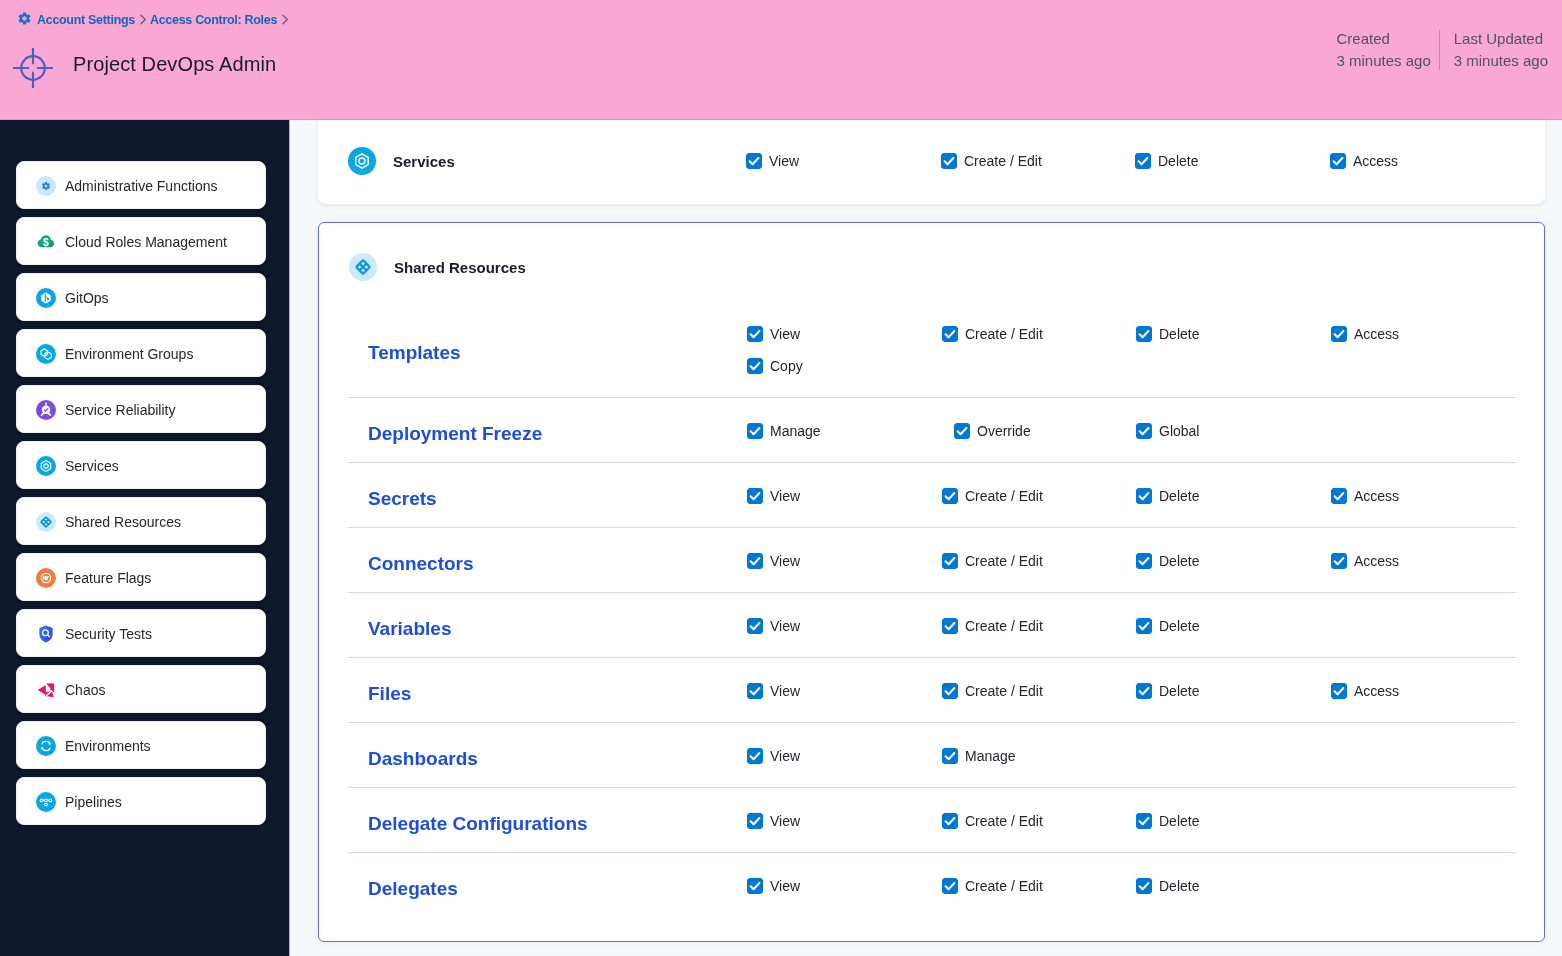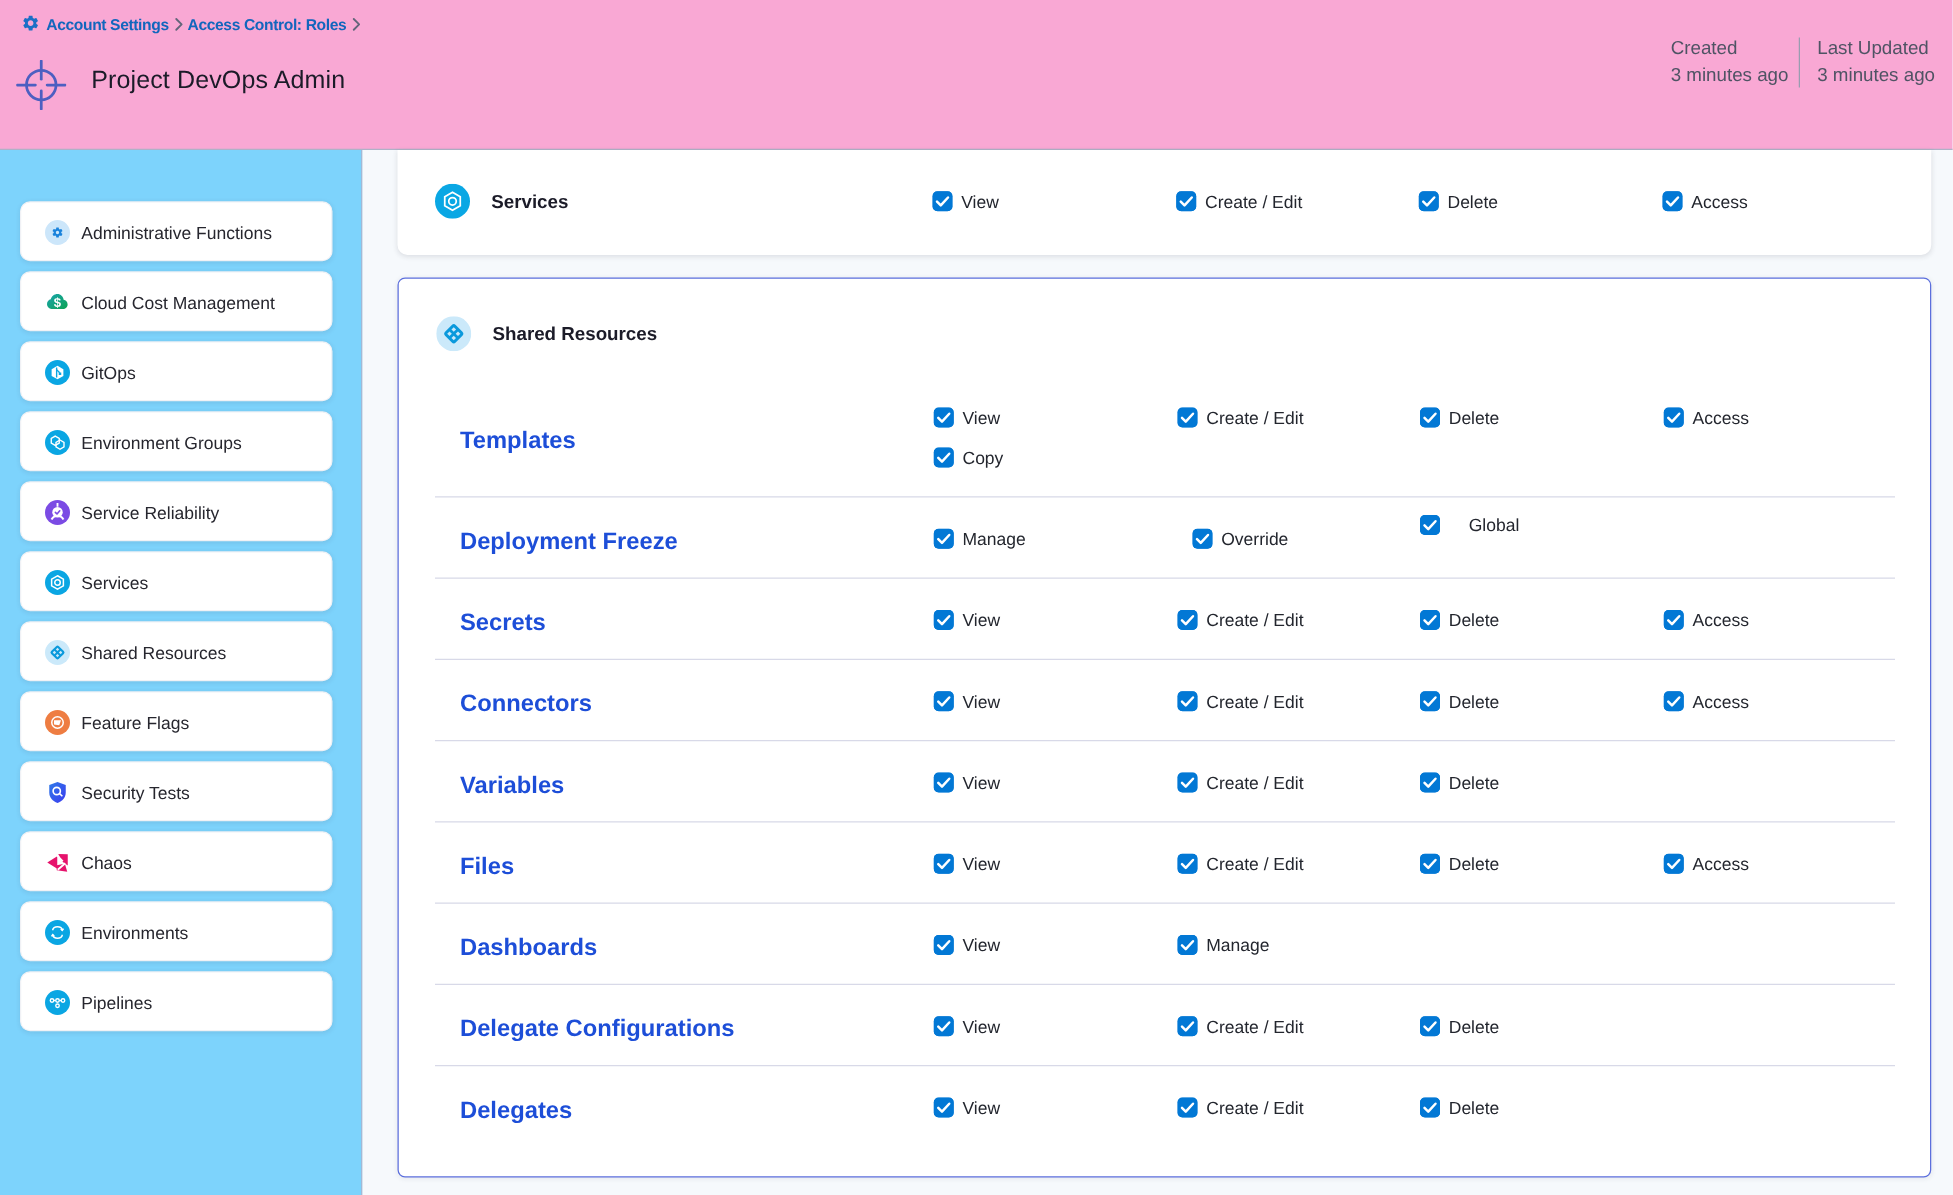--- a/index.html
+++ b/index.html
@@ -6,21 +6,21 @@
 html,body { width:1562px; height:956px; overflow:hidden; font-family:"Liberation Sans",sans-serif; background:#f6f9fc; }
 .header { position:absolute; left:0; top:0; width:1562px; height:120px; background:#f9a8d4; border-bottom:1px solid #b0b1c7; }
 .crumbs { position:absolute; left:17px; top:12px; height:15px; display:flex; align-items:center; font-size:12.5px; color:#1266bd; }
 .crumbs .sep { margin:0 3px 0 4px; display:inline-flex; }
 .crumbs a { color:#1266bd; text-decoration:none; font-weight:600; letter-spacing:-0.3px; }
 .titlerow { position:absolute; left:13px; top:48px; display:flex; align-items:center; }
 .titletxt { margin-left:20px; font-size:20px; font-weight:500; color:#1b1b28; letter-spacing:0.1px; position:relative; top:-4px; }
 .meta { position:absolute; top:28px; right:14px; display:flex; font-size:15px; color:#4f5364; }
 .meta .col { line-height:22px; }
 .meta .div { width:1px; background:#9a9cb0; margin:2px 14px 2px 8px; }
-.sidebar { position:absolute; left:0; top:120px; width:290px; height:836px; background:#7dd3fc; border-right:1px solid #b0b1c7; }
+.sidebar { position:absolute; left:0; top:120px; width:290px; height:836px; background:#0f172a; border-right:1px solid #b0b1c7; }
 .scard { position:absolute; left:16px; width:250px; height:48px; background:#fff; border-radius:8px; border:1px solid #f0f1f5; box-shadow:0 1px 4px rgba(40,41,61,0.10); display:flex; align-items:center; cursor:pointer; }
 .scard .ic { position:absolute; left:19px; top:14px; width:20px; height:20px; }
 .scard .lbl { position:absolute; left:48px; top:0; line-height:48px; font-size:14px; color:#26262e; }
 .content { position:absolute; left:290px; top:120px; width:1272px; height:836px; background:#f6f9fc; }
 .svc-card { position:absolute; left:318px; top:120px; width:1227px; height:84px; background:#fff; border-radius:0 0 8px 8px; box-shadow:0 1px 4px rgba(40,41,61,0.12); }
 .shared-card { position:absolute; left:318px; top:222px; width:1227px; height:720px; background:#fff; border:1px solid #5c6fdd; border-radius:6px; box-shadow:0 1px 4px rgba(40,41,61,0.08); }
 .cardtitle { font-size:15px; font-weight:700; color:#1b1b28; }
 .bigic { position:absolute; width:28px; height:28px; }
 .cb { position:absolute; display:flex; align-items:center; }
 .cb .box { width:16px; height:16px; border-radius:4px; background:#0278d5; flex:0 0 16px; }
@@ -77,21 +77,21 @@
       <span class="ic"><svg width="20" height="20" viewBox="0 0 20 20">
           <defs>
             <linearGradient id="gccm" x1="0" y1="0" x2="1" y2="1">
               <stop offset="0" stop-color="#1aa4ae"></stop>
               <stop offset="1" stop-color="#0ca352"></stop>
             </linearGradient>
           </defs>
           <path fill="url(#gccm)" d="M10 3.2c-2.6 0-4.8 1.8-5.4 4.2C2.9 7.8 1.6 9.3 1.6 11.2c0 2.2 1.8 4 4 4h8.8c2 0 3.7-1.7 3.7-3.7 0-1.9-1.4-3.4-3.2-3.7C14.6 5.2 12.5 3.2 10 3.2z"></path>
           <text x="10" y="13.6" text-anchor="middle" font-family="Liberation Sans,sans-serif" font-size="10.5" font-weight="bold" fill="#fff">$</text>
         </svg></span>
-      <span class="lbl">Cloud Cost Management</span>
+      <span class="lbl">Cloud Roles Management</span>
     </div>
     <div class="scard" style="top:153px;">
       <span class="ic"><svg width="20" height="20" viewBox="0 0 20 20">
           <circle cx="10" cy="10" r="10" fill="#0aa6e3"></circle>
           <path fill="#fff" d="M10 4.6l4.7 2.7v5.4L10 15.4l-4.7-2.7V7.3z"></path>
           <path d="M9.3 6v8" stroke="#0aa6e3" stroke-width="1.1" fill="none"></path>
           <rect x="11" y="10" width="2" height="2" fill="#0aa6e3"></rect>
           <path d="M9.3 7.8l2.5 2.4" stroke="#0aa6e3" stroke-width="1" fill="none"></path>
         </svg></span>
       <span class="lbl">GitOps</span>
@@ -303,21 +303,21 @@
         </svg></span>
       <span class="cl">Manage</span>
     </div>
     <div class="cb" style="left:623px; top:197px; height:22px;padding-left:12px;">
       <span class="box"><svg width="16" height="16" viewBox="0 0 16 16">
           <rect width="16" height="16" rx="4" fill="#0278d5"></rect>
           <path d="M3.6 8.3l3 3 5.8-6.3" stroke="#fff" stroke-width="2" fill="none" stroke-linecap="round" stroke-linejoin="round"></path>
         </svg></span>
       <span class="cl">Override</span>
     </div>
-    <div class="cb" style="left:817px; top:186px; height:22px;gap:16px;">
+    <div class="cb" style="left:817px; top:197px; height:22px;">
       <span class="box"><svg width="16" height="16" viewBox="0 0 16 16">
           <rect width="16" height="16" rx="4" fill="#0278d5"></rect>
           <path d="M3.6 8.3l3 3 5.8-6.3" stroke="#fff" stroke-width="2" fill="none" stroke-linecap="round" stroke-linejoin="round"></path>
         </svg></span>
       <span class="cl">Global</span>
     </div>
     <div class="hr" style="top:239px;"></div>
     <div class="rowlbl" style="top:265px;">Secrets</div>
     <div class="cb" style="left:428px; top:262px; height:22px;">
       <span class="box"><svg width="16" height="16" viewBox="0 0 16 16">

